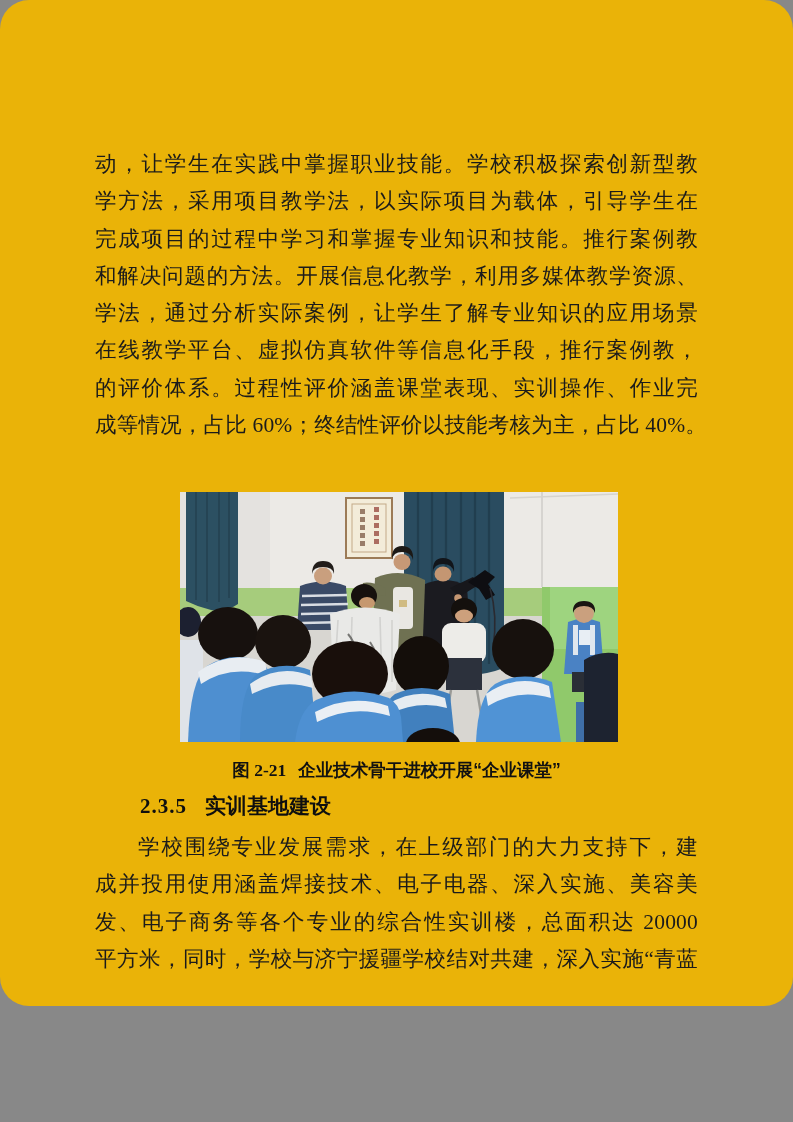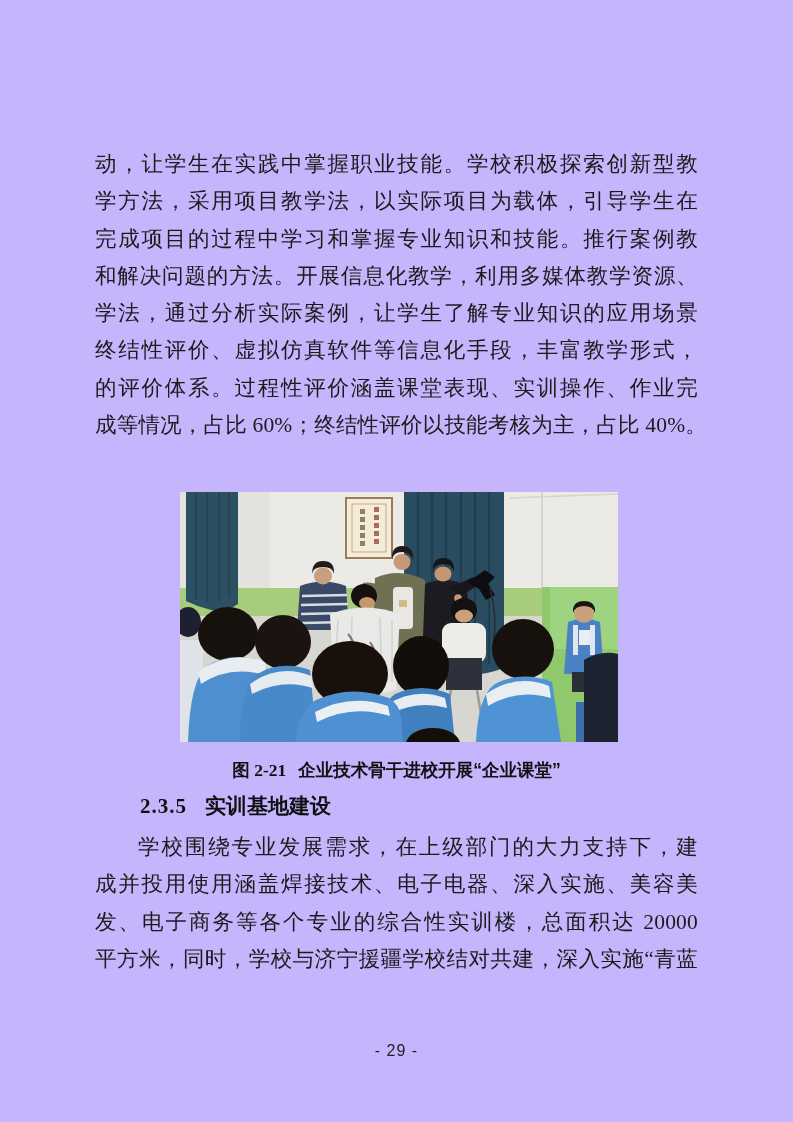--- a/index.html
+++ b/index.html
@@ -1,23 +1,24 @@
 <!DOCTYPE html>
 <html lang="zh"><head>
 <meta charset="utf-8">
 <style>
   html,body{margin:0;padding:0;background:#888;}
   .page{
     position:relative;
-    width:793px;height:1122px;
-    background:#c4b5fd;
+    width:793px;height:1006px;
+    background:#eab308;
     margin:0 auto;
     overflow:hidden;
     font-family:"Liberation Serif", serif;
     color:#161616;
+    border-radius:29px;
   }
   .para{
     position:absolute;
     left:95px;width:603px;
   }
   .para .line{
     height:37.3px;
     line-height:37.3px;
     font-size:21.5px;
     text-align:justify;
@@ -77,21 +78,21 @@
 <body>
 
 <div class="page">
 
   <div class="para" id="paragraph-1">
     <div class="line">动，让学生在实践中掌握职业技能。学校积极探索创新型教</div>
     <div class="line">学方法，采用项目教学法，以实际项目为载体，引导学生在</div>
     <div class="line">完成项目的过程中学习和掌握专业知识和技能。推行案例教</div>
     <div class="line">和解决问题的方法。开展信息化教学，利用多媒体教学资源、</div>
     <div class="line">学法，通过分析实际案例，让学生了解专业知识的应用场景</div>
-    <div class="line">终结性评价、虚拟仿真软件等信息化手段，丰富教学形式，</div>
+    <div class="line">在线教学平台、虚拟仿真软件等信息化手段，推行案例教，</div>
     <div class="line">的评价体系。过程性评价涵盖课堂表现、实训操作、作业完</div>
     <div class="line">成等情况，占比 60%；终结性评价以技能考核为主，占比 40%。</div>
   </div>
 
   <div class="figure-wrap">
     <svg viewBox="0 0 438 250" preserveAspectRatio="none" aria-hidden="true">
 
       <g>
         <rect x="0" y="0" width="438" height="250" fill="#e7e6e2"></rect>
         <rect x="0" y="0" width="438" height="96" fill="#eceae6"></rect>

